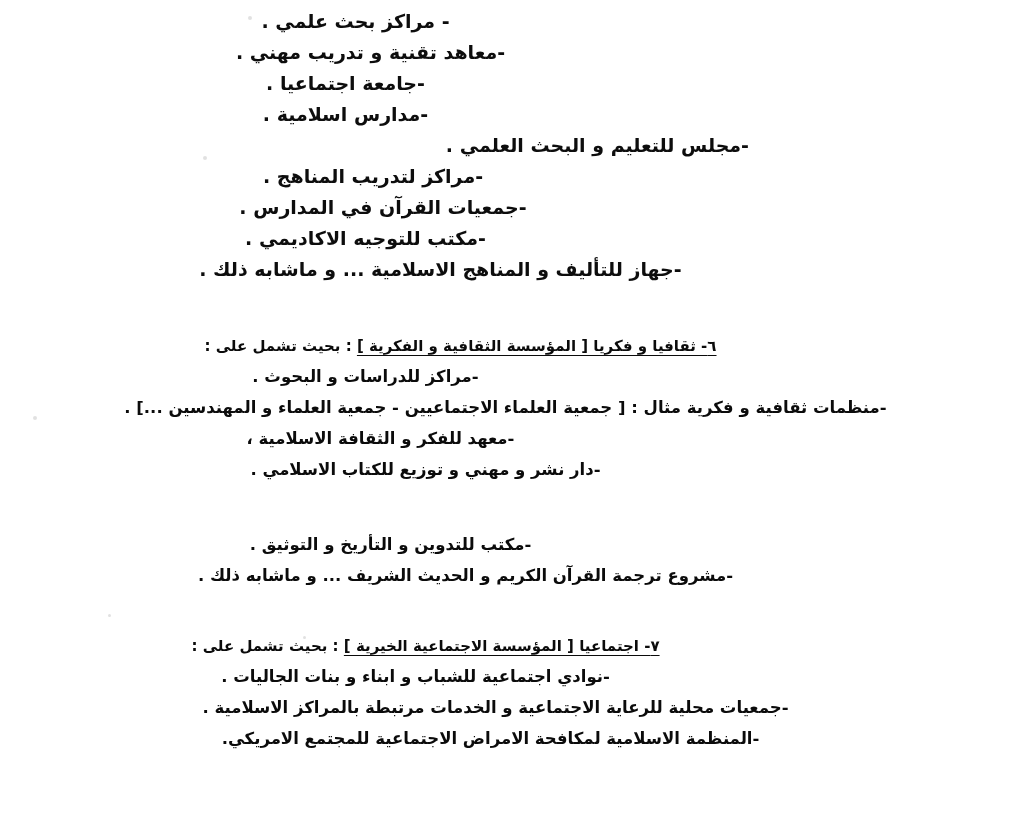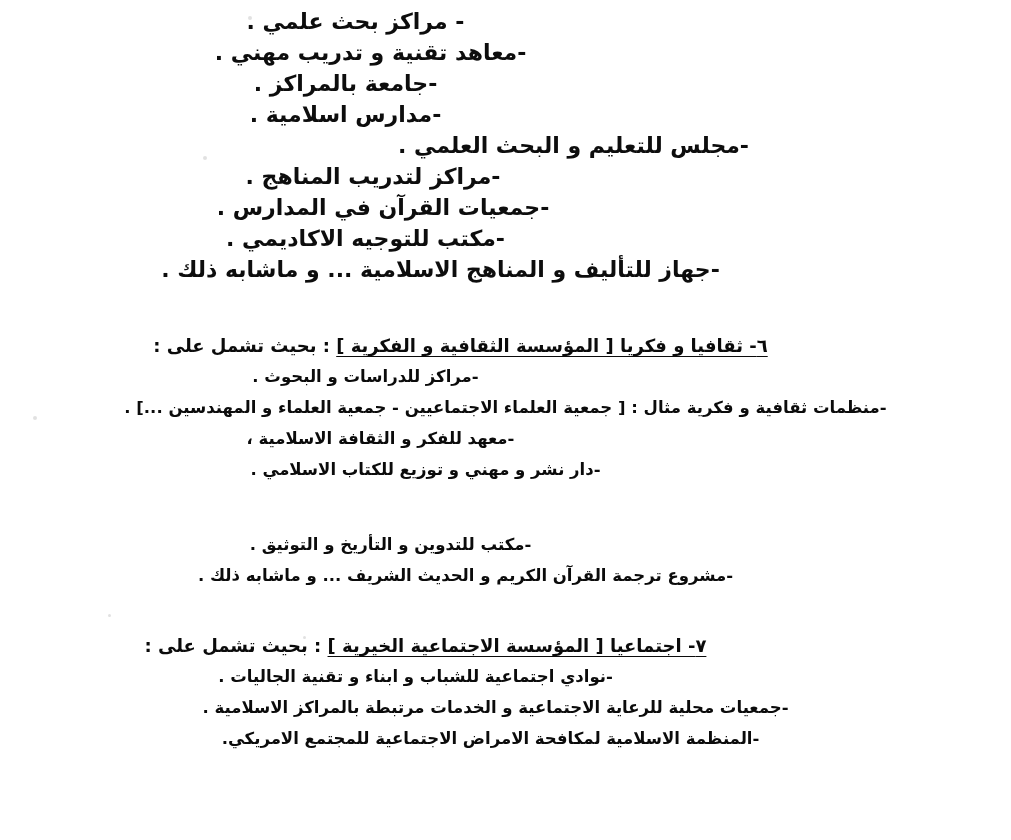--- a/index.html
+++ b/index.html
@@ -32,42 +32,42 @@
   .line {
     direction: rtl;
     text-align: center;
     white-space: nowrap;
     font-weight: bold;
     letter-spacing: 0.2px;
   }
 
   
   .list-top .line {
-    font-size: 22px;
+    font-size: 19px;
     line-height: 31px;
     color: #0d0d0d;
     text-align: center;
   }
   .list-top .line.i1 { padding-right: 300px; }
   .list-top .line.i2 { padding-right: 270px; }
   .list-top .line.i3 { padding-right: 320px; }
   .list-top .line.i4 { padding-right: 320px; }
   .list-top .line.i5 { padding-right: 240px; text-align: right; }
   .list-top .line.i6 { padding-right: 265px; }
   .list-top .line.i7 { padding-right: 245px; }
   .list-top .line.i8 { padding-right: 280px; }
   .list-top .line.i9 { padding-right: 130px; }
 
   .gap-large { height: 46px; }
   .gap-mid { height: 40px; }
 
   .heading {
     direction: rtl;
     text-align: center;
-    font-size: 18px;
+    font-size: 15px;
     font-weight: bold;
     line-height: 30px;
     white-space: nowrap;
     padding-right: 90px;
   }
   .heading .underline {
     text-decoration: underline;
     text-underline-offset: 4px;
   }
 
@@ -105,21 +105,21 @@
 </head>
 <body>
 
 <div class="page">
 
   <div class="top-offset"></div>
 
   <div class="block list-top">
     <div class="line i1">- مراكز بحث علمي .</div>
     <div class="line i2">-معاهد تقنية و تدريب مهني .</div>
-    <div class="line i3">-جامعة بالمراكز .</div>
+    <div class="line i3">-جامعة اجتماعيا .</div>
     <div class="line i4">-مدارس اسلامية .</div>
     <div class="line i5">-مجلس للتعليم و البحث العلمي .</div>
     <div class="line i6">-مراكز لتدريب المناهج .</div>
     <div class="line i7">-جمعيات القرآن في المدارس .</div>
     <div class="line i8">-مكتب للتوجيه الاكاديمي .</div>
     <div class="line i9">-جهاز للتأليف و المناهج الاسلامية ... و ماشابه ذلك .</div>
   </div>
 
   <div class="gap-large"></div>
 
@@ -136,21 +136,21 @@
     <div class="line s6">-مشروع ترجمة القرآن الكريم و الحديث الشريف ... و ماشابه ذلك .</div>
   </div>
 
   <div class="gap-mid"></div>
 
   <div class="heading heading-7">
     <span class="underline">٧- اجتماعيا [ المؤسسة الاجتماعية الخيرية ]</span><span> :  بحيث تشمل على :</span>
   </div>
 
   <div class="block list-third">
-    <div class="line t1">-نوادي اجتماعية للشباب و ابناء و تقنية الجاليات .</div>
+    <div class="line t1">-نوادي اجتماعية للشباب و ابناء و بنات الجاليات .</div>
     <div class="line t2">-جمعيات محلية للرعاية الاجتماعية و الخدمات مرتبطة بالمراكز الاسلامية .</div>
     <div class="line t3">-المنظمة الاسلامية لمكافحة الامراض الاجتماعية للمجتمع الامريكي.</div>
   </div>
 
   <div class="speck" style="left:248px; top:16px; width:4px; height:4px;"></div>
   <div class="speck" style="left:203px; top:156px; width:4px; height:4px;"></div>
   <div class="speck" style="left:33px; top:416px; width:4px; height:4px;"></div>
   <div class="speck" style="left:108px; top:614px; width:3px; height:3px;"></div>
   <div class="speck" style="left:303px; top:636px; width:3px; height:3px;"></div>
 </div>

